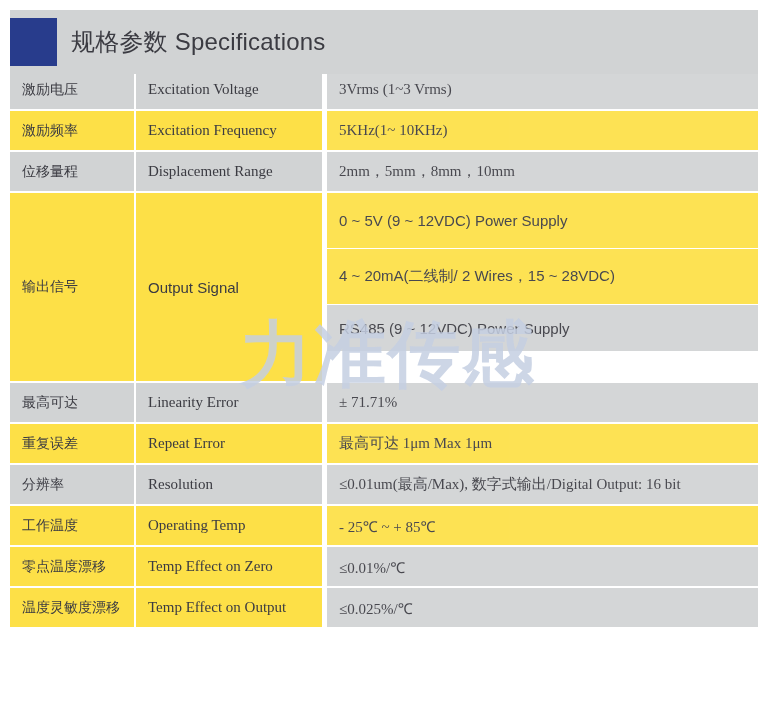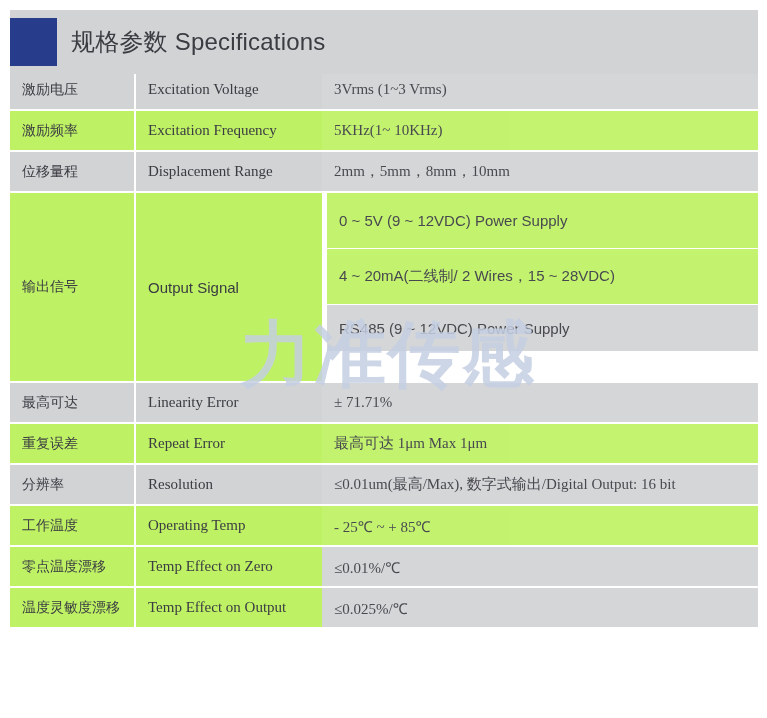--- a/index.html
+++ b/index.html
@@ -87,32 +87,33 @@
   }
   .c-en {
     width: 186px;
     flex: 0 0 186px;
     margin-left: 2px;
     padding: 0 12px;
     font-size: 15px;
   }
   .c-val {
     flex: 1 1 auto;
+    margin-left: 5px;
     padding: 4px 12px;
     font-size: 15px;
     position: relative;
     z-index: 2;
     background-clip: padding-box;
   }
 
   .h-std { height: 39px; font-family: Liberation Serif, serif; }
 
   
   .sh-dark  { background: #d1d3d4; }
-  .sh-light { background: #bef264; }
+  .sh-light { background: #fde047; }
 
   
   .spec-row.multi { align-items: stretch; }
   .multi .c-zh, .multi .c-en {
     height: 188px;
   }
   .val-stack {
     flex: 1 1 auto;
     margin-left: 5px;
     display: flex;

